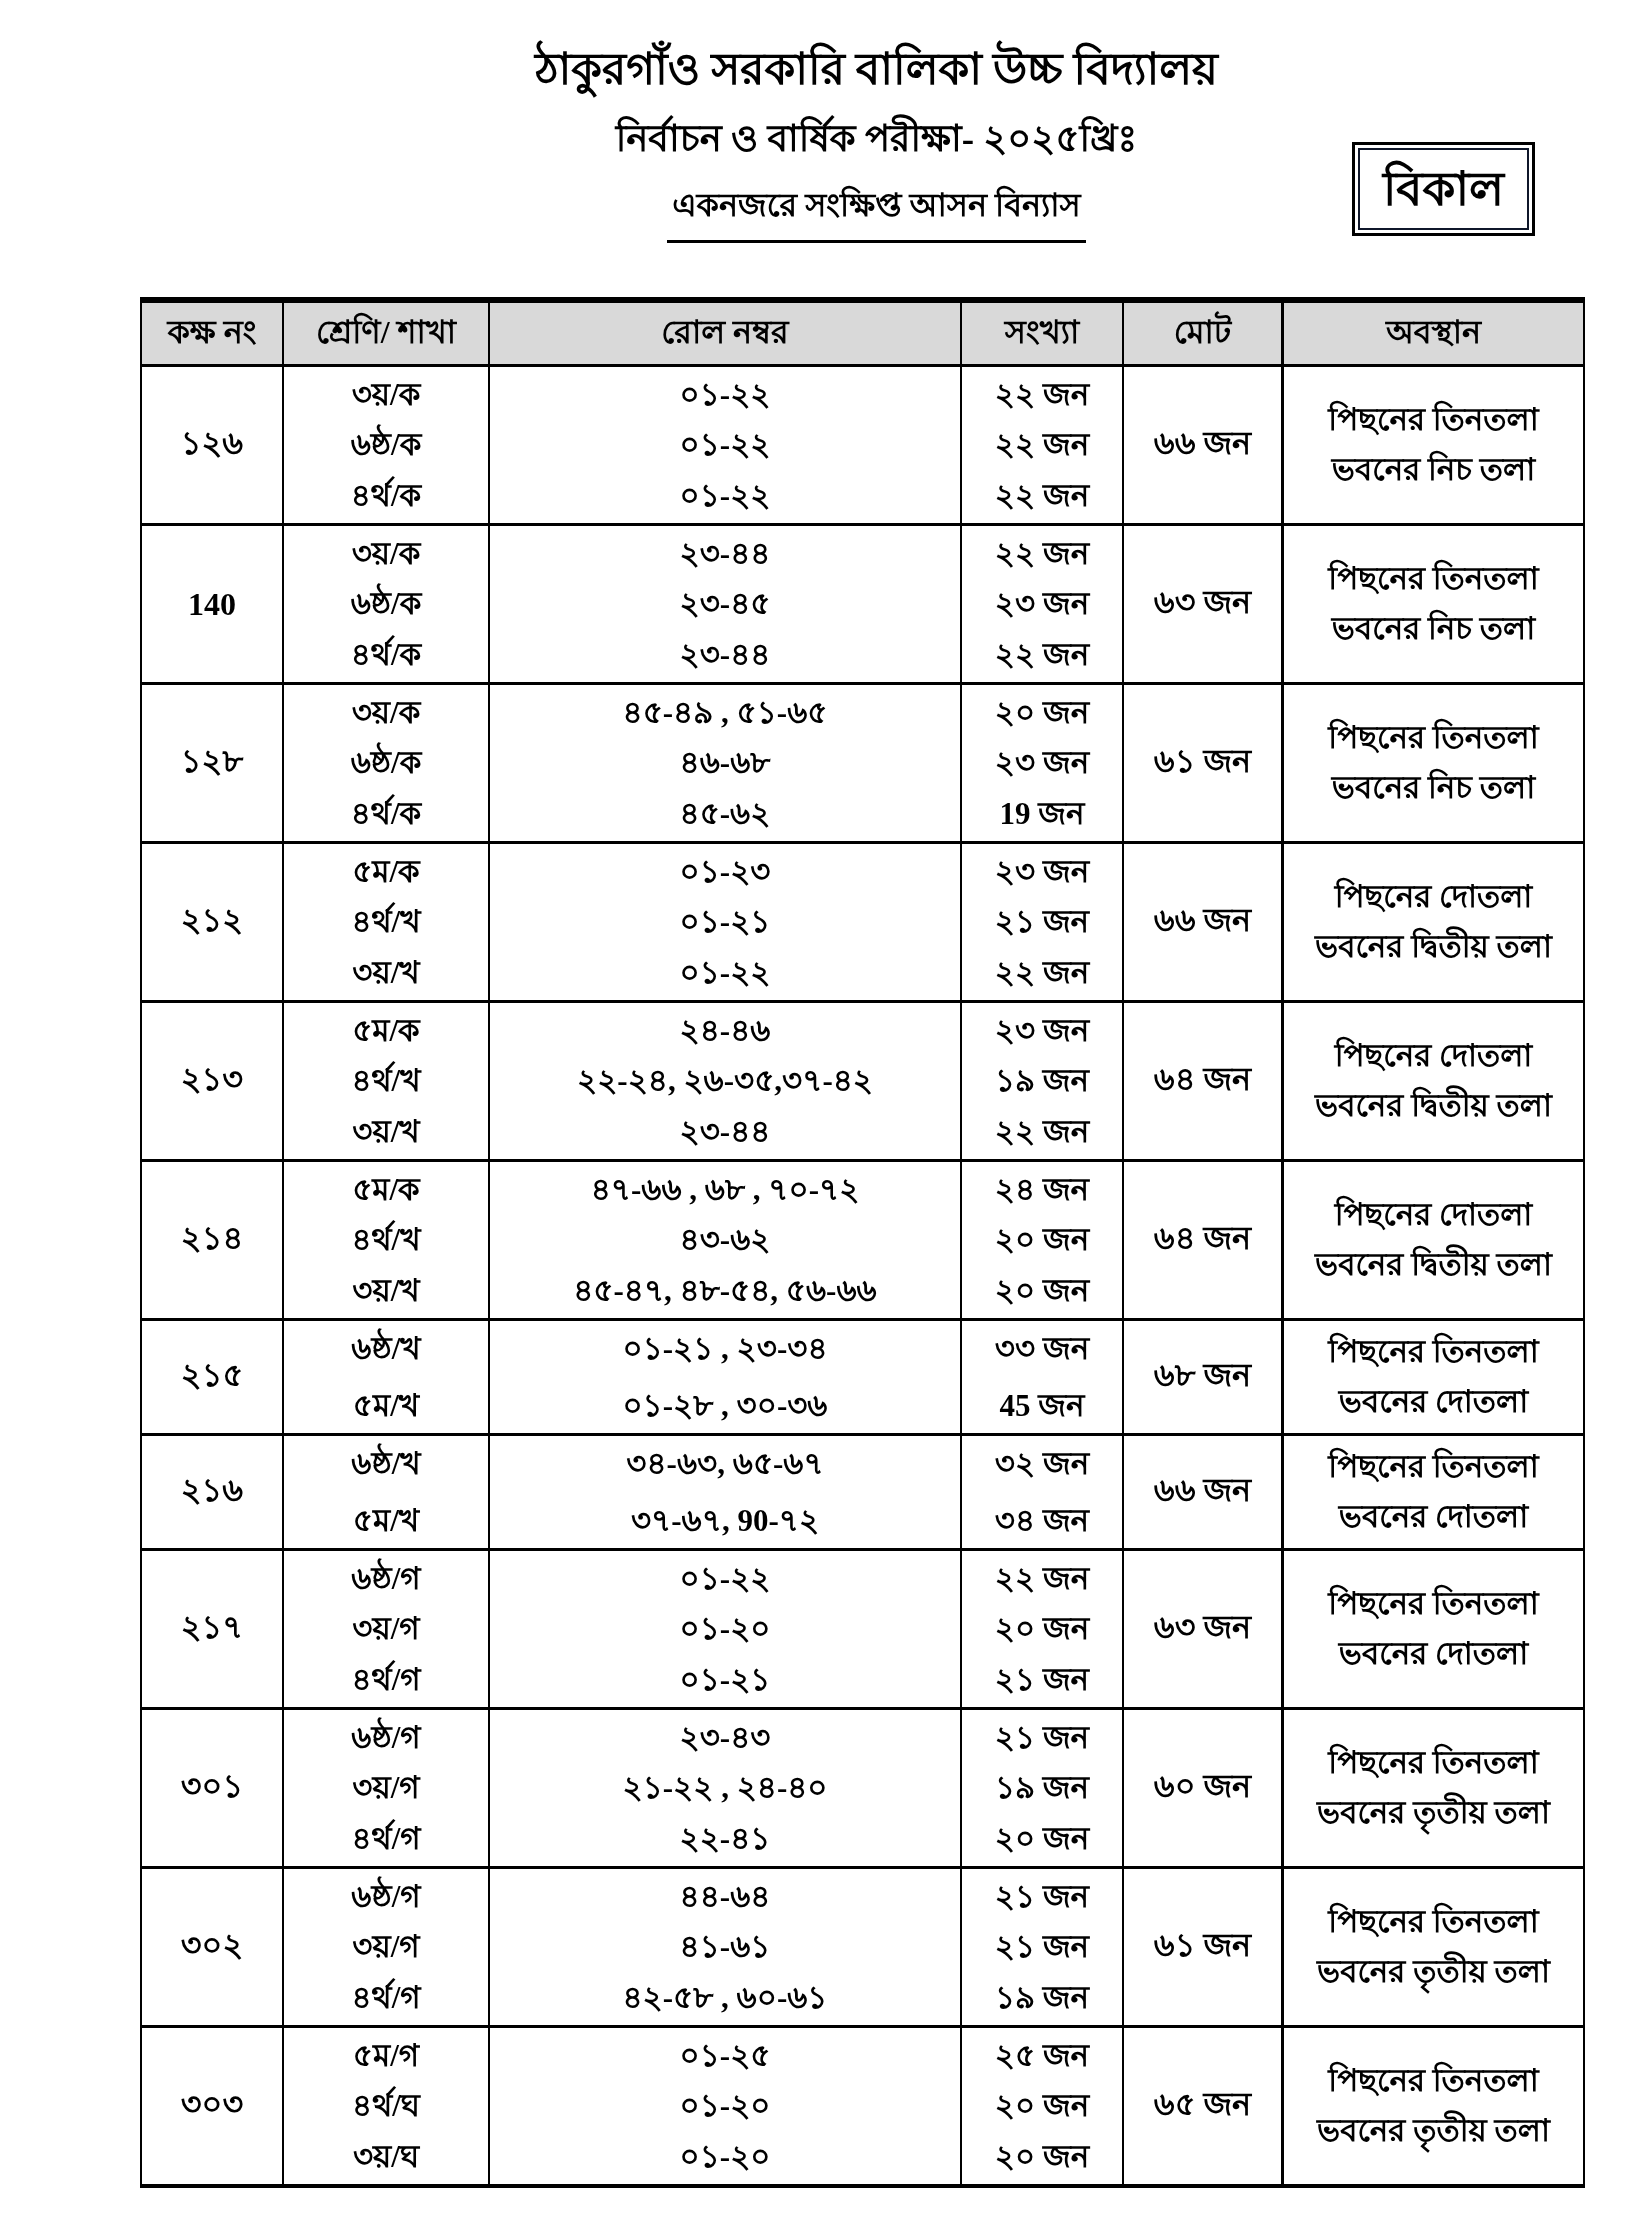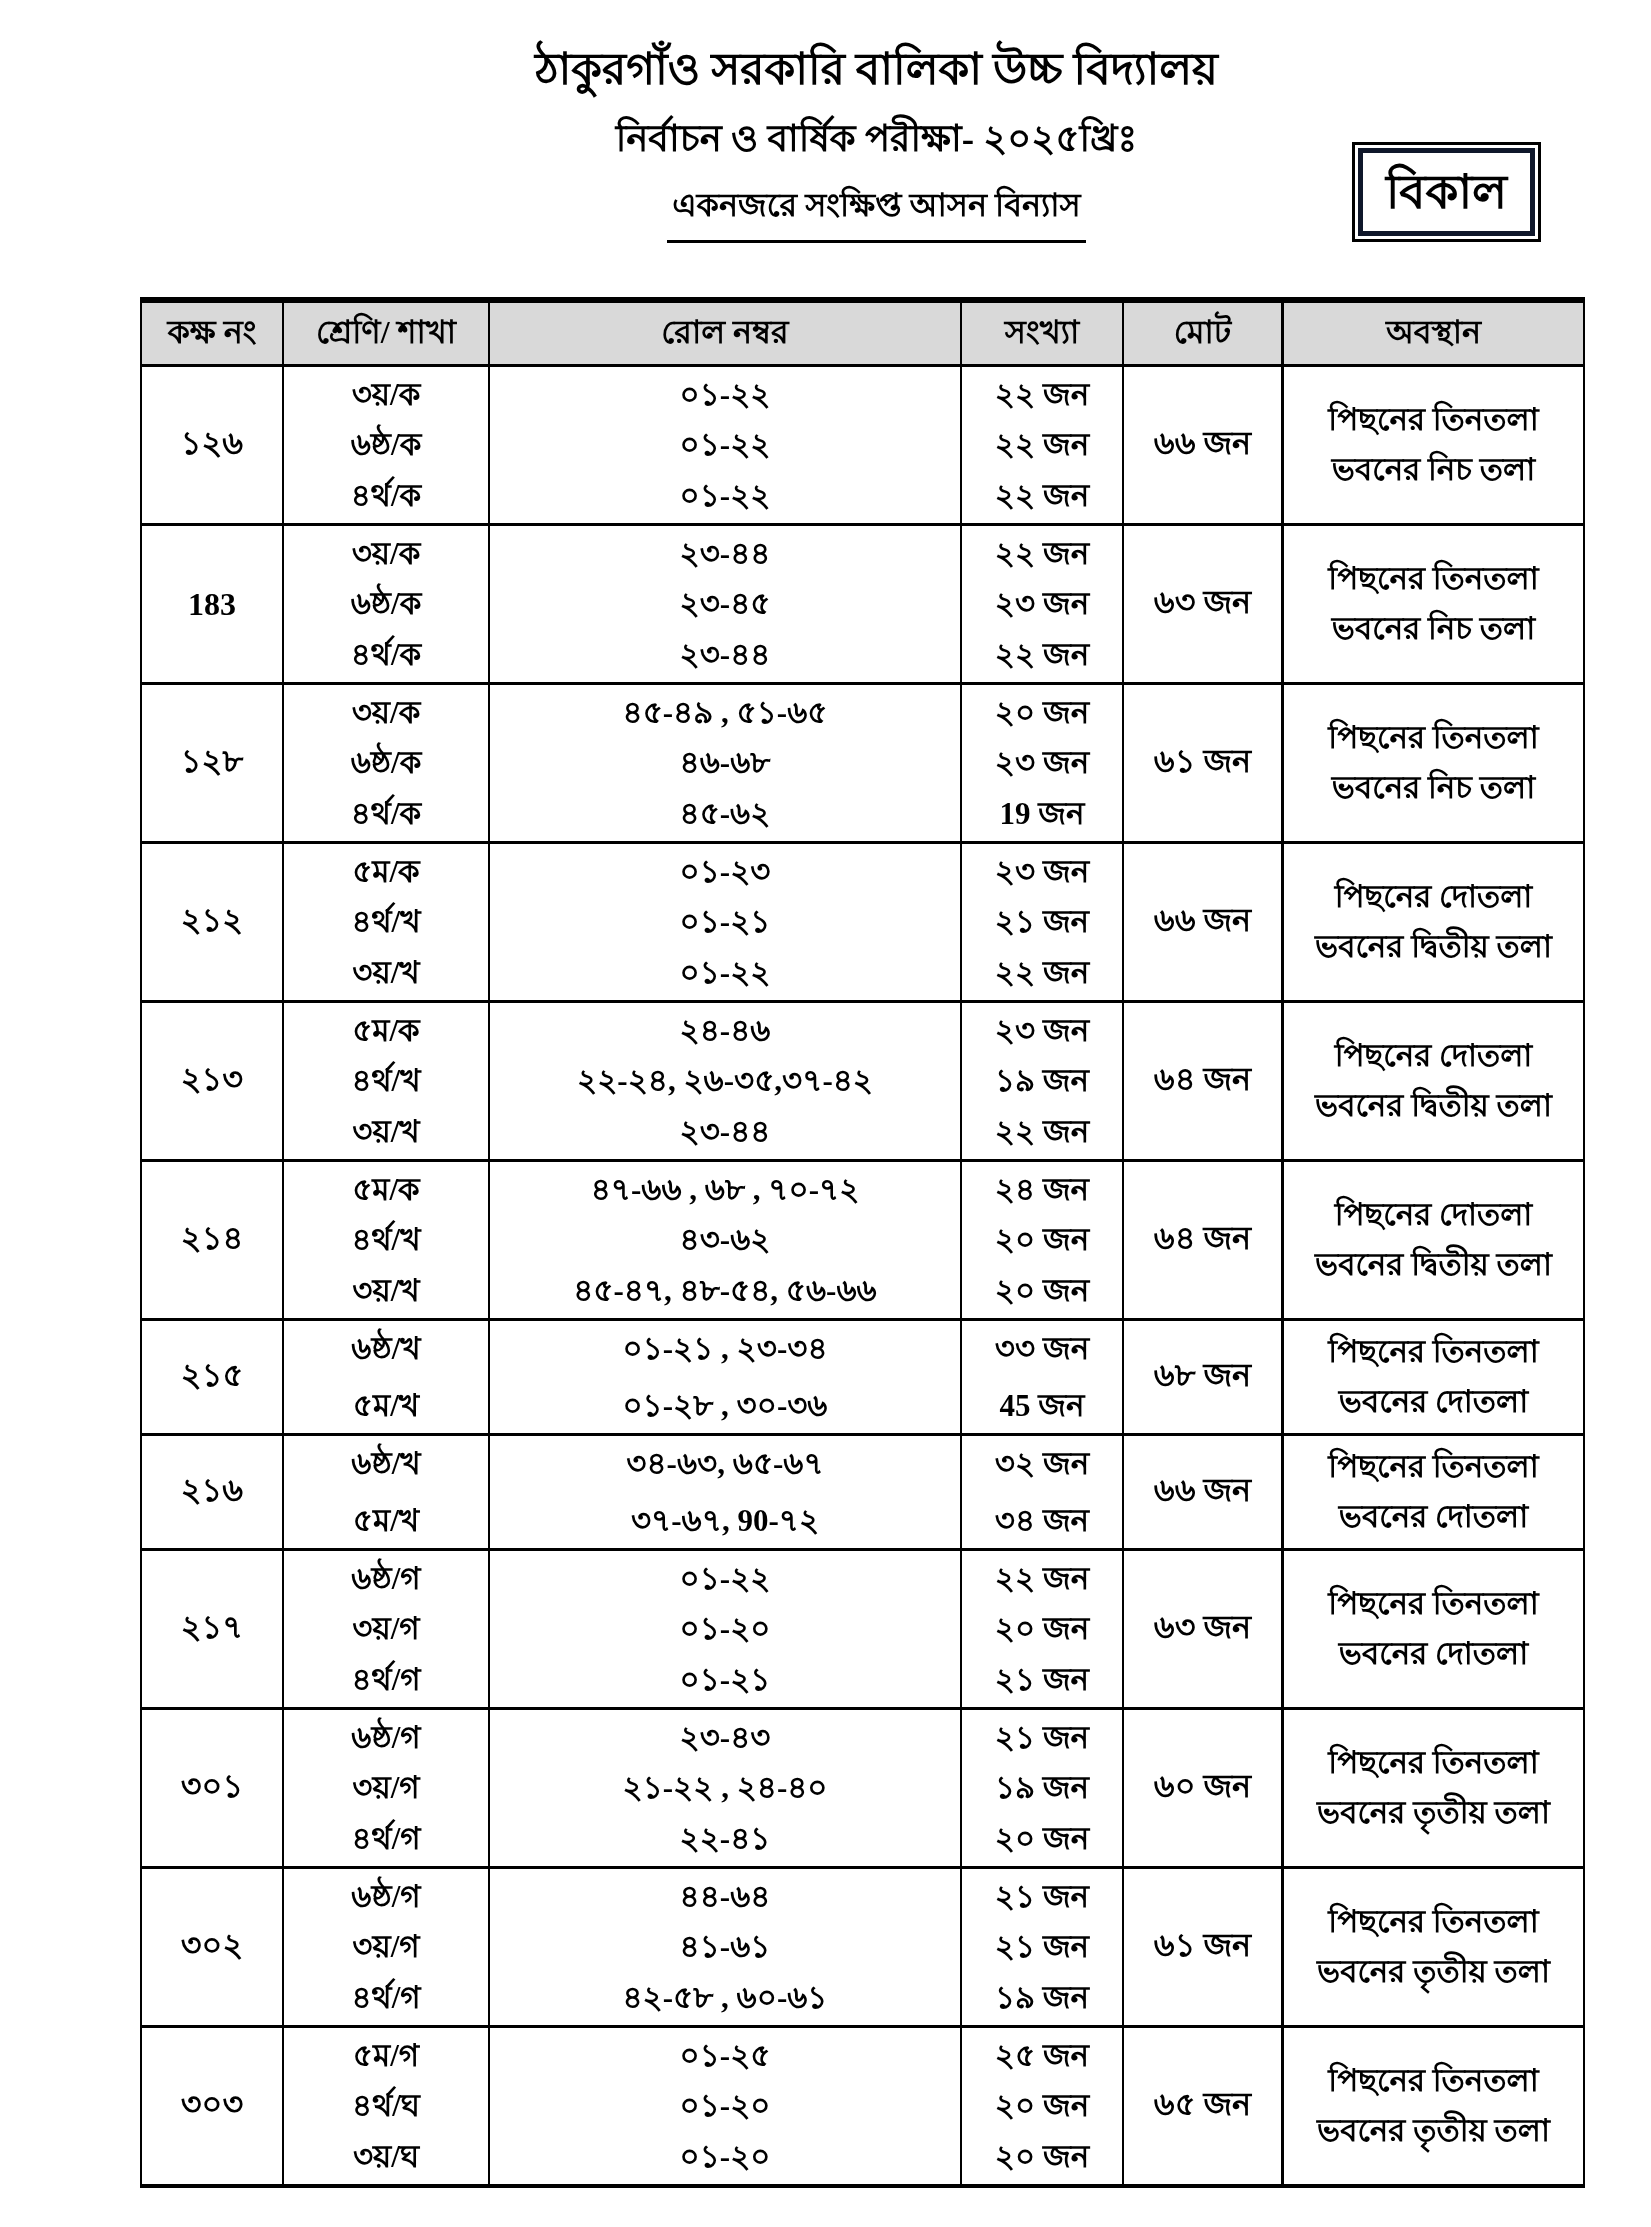--- a/index.html
+++ b/index.html
@@ -28,21 +28,21 @@
   }
   .badge {
     position: absolute;
     left: 1352px; top: 142px;
     border: 3.3px solid #000;
     padding: 3.3px;
     background: #ffffff;
     box-sizing: border-box;
   }
   .badge-inner {
-    border: 5px solid #0f172a;
+    border: 2px solid #0f172a;
     padding: 10.6px 22.6px;
     font-size: 47px;
     font-weight: bold;
     line-height: 1.2;
     white-space: nowrap;
   }
   .seating-table {
     position: absolute;
     left: 140px; top: 297px;
     width: 1441px;
@@ -128,21 +128,21 @@
         </div>
         <div class="cell stack">
           <div class="line">২২ জন</div>
           <div class="line">২২ জন</div>
           <div class="line">২২ জন</div>
         </div>
         <div class="cell total-cell">৬৬ জন</div>
         <div class="cell location-cell">পিছনের তিনতলা ভবনের নিচ তলা</div>
       </div>
       <div class="trow block" style="height: 156px;">
-        <div class="cell room-cell">183</div>
+        <div class="cell room-cell">140</div>
         <div class="cell stack">
           <div class="line">৩য়/ক</div>
           <div class="line">৬ষ্ঠ/ক</div>
           <div class="line">৪র্থ/ক</div>
         </div>
         <div class="cell stack">
           <div class="line">২৩-৪৪</div>
           <div class="line">২৩-৪৫</div>
           <div class="line">২৩-৪৪</div>
         </div>

